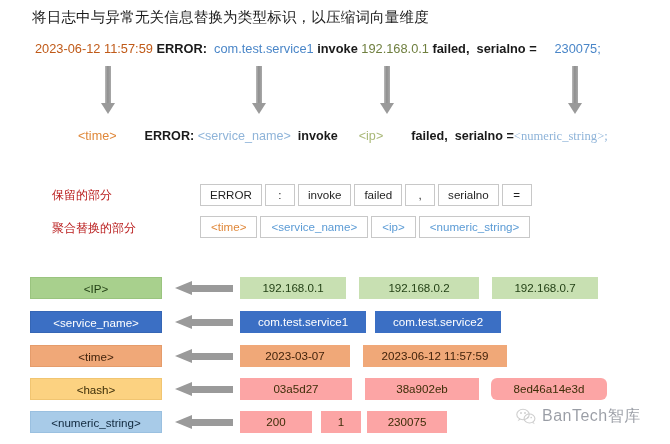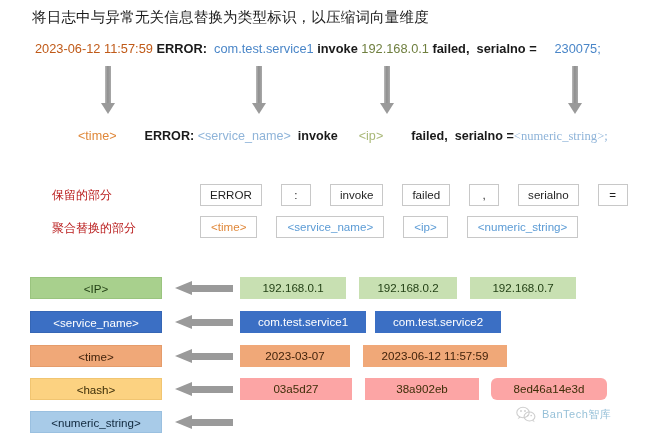--- a/index.html
+++ b/index.html
@@ -92,21 +92,21 @@
   .legend-label {
     position: absolute;
     font-size: 12px;
     color: #b91c1c;
     white-space: nowrap;
   }
   .chipbox {
     position: absolute;
     display: flex;
     align-items: flex-start;
-    gap: 19px;
+    gap: 3px;
   }
   .chip {
     border: 1px solid #c8c8c8;
     background: #ffffff;
     font-size: 11.6px;
     color: #1f1f1f;
     padding: 3px 9px 4px 9px;
     line-height: 1.15;
     text-align: center;
     white-space: nowrap;
@@ -188,22 +188,22 @@
   .watermark {
     position: absolute;
     left: 516px;
     top: 406px;
     display: flex;
     align-items: center;
     gap: 6px;
     opacity: 0.42;
   }
   .wm-text {
-    font-size: 11px;
-    color: #0369a1;
+    font-size: 16px;
+    color: #0f172a;
     letter-spacing: 0.5px;
     white-space: nowrap;
     text-align: right;
   }
 </style>
 </head>
 <body>
 
 <div id="page">
 
@@ -253,21 +253,21 @@
 
   <div id="mapping-rows">
       <div class="maprow" style="top: 277px;">
         <div class="cat green">&lt;IP&gt;</div>
         <div class="larrow">
           <div class="lshaft"></div>
           <div class="lhead"></div>
         </div>
         <div class="vals">
           <div class="val green" style="width: 106px;">192.168.0.1</div>
-          <div class="val green" style="width: 98px; margin-left: 13px;">192.168.0.2</div>
+          <div class="val green" style="width: 120px; margin-left: 13px;">192.168.0.2</div>
           <div class="val green" style="width: 106px; margin-left: 13px;">192.168.0.7</div>
         </div>
       </div>
       <div class="maprow" style="top: 311px;">
         <div class="cat blue">&lt;service_name&gt;</div>
         <div class="larrow">
           <div class="lshaft"></div>
           <div class="lhead"></div>
         </div>
         <div class="vals">
@@ -296,20 +296,25 @@
           <div class="val yellow" style="width: 112px;">03a5d27</div>
           <div class="val yellow" style="width: 114px; margin-left: 13px;">38a902eb</div>
           <div class="val yellow" style="width: 116px; margin-left: 12px; border-radius: 6px;">8ed46a14e3d</div>
         </div>
       </div>
       <div class="maprow" style="top: 411px;">
         <div class="cat lblue">&lt;numeric_string&gt;</div>
         <div class="larrow">
           <div class="lshaft"></div>
           <div class="lhead"></div>
+        </div>
+        <div class="vals">
+          <div class="val yellow" style="width: 72px;">200</div>
+          <div class="val yellow" style="width: 40px; margin-left: 9px;">1</div>
+          <div class="val yellow" style="width: 80px; margin-left: 6px;">230075</div>
         </div>
       </div>
     </div>
 
   <div class="watermark">
     <svg width="20" height="17" viewBox="0 0 20 17">
       <ellipse cx="7" cy="6.5" rx="6.2" ry="5.2" fill="none" stroke="#8a8a8a" stroke-width="1.1"></ellipse>
       <path d="M3.2 10.5 L1.6 13.2 L4.6 11.6 Z" fill="#8a8a8a"></path>
       <circle cx="5" cy="5" r="0.95" fill="#8a8a8a"></circle>
       <circle cx="9" cy="5" r="0.95" fill="#8a8a8a"></circle>

